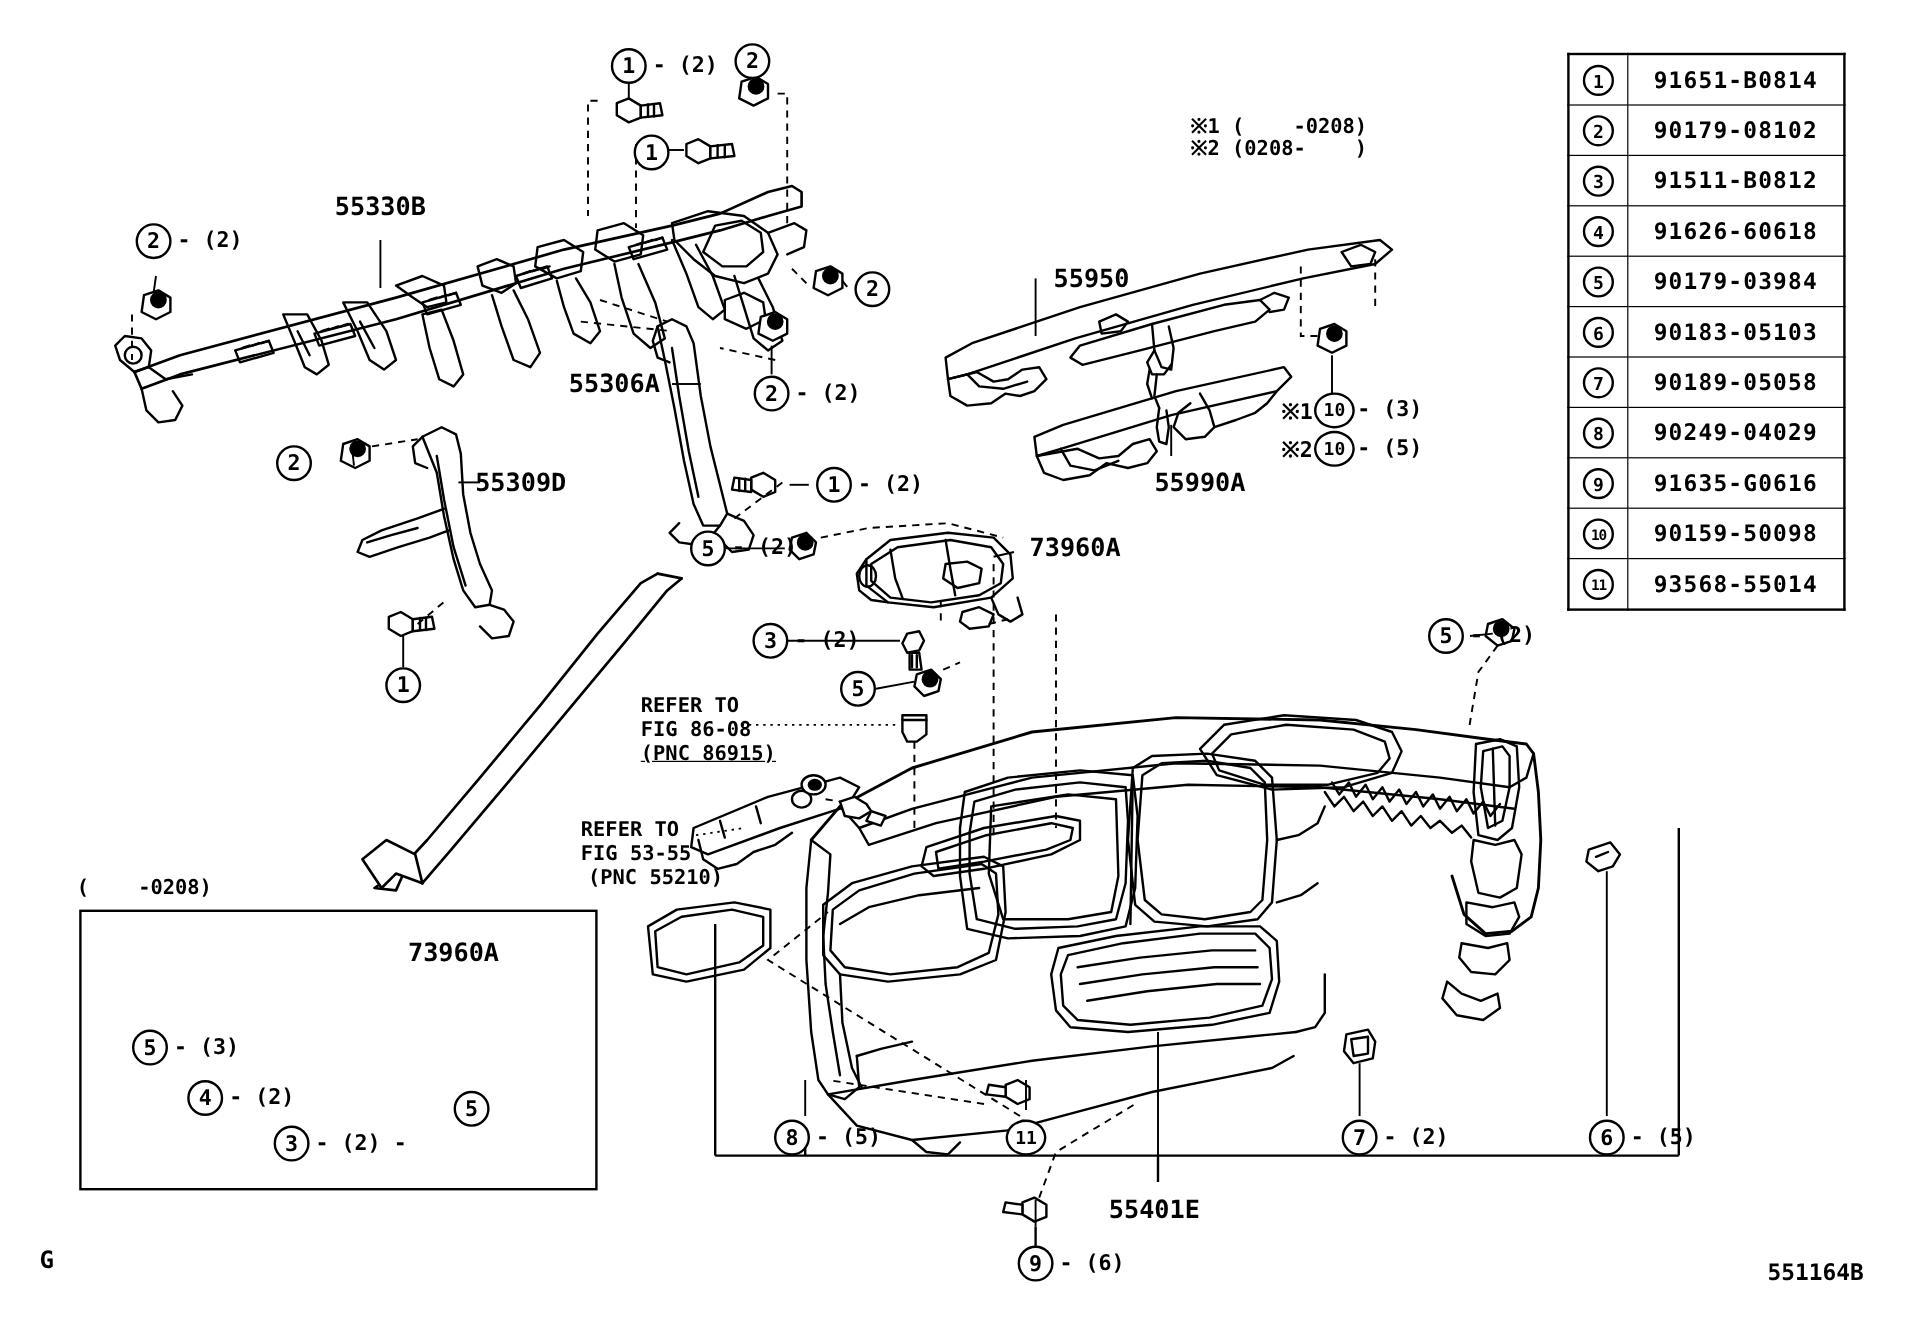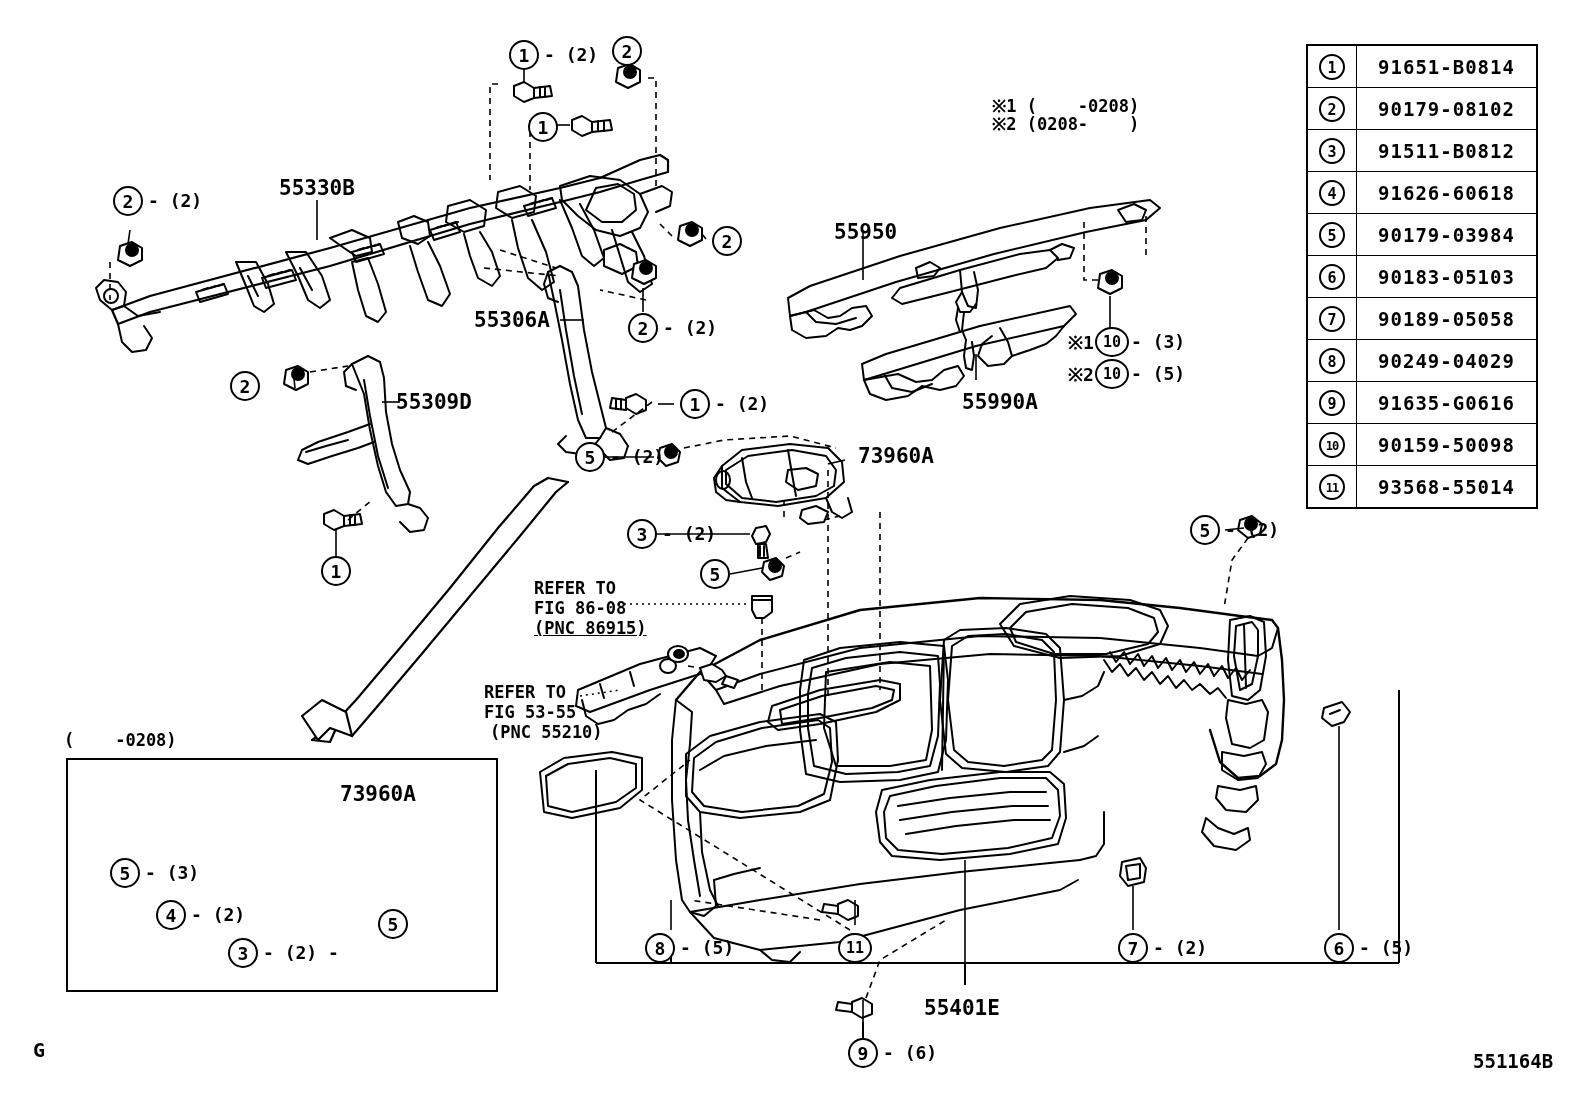--- a/index.html
+++ b/index.html
@@ -459,24 +459,24 @@
       <path d="M1399 963 L1399 690"></path>
       <path d="M671 963 L671 946"></path>
       <path d="M855 963 L855 946"></path>
       <path d="M1133 963 L1133 946"></path>
       <path d="M1339 963 L1339 946"></path>
       <path d="M965 963 L965 985"></path>
       <path d="M863 1039 L863 1022"></path>
     </g>
   </svg>
 
-  <div class="lbl partno" style="left:279px;top:176px;">55330B</div>
+  <div class="lbl partno" style="left:279px;top:160px;">55330B</div>
   <div class="lbl partno" style="left:474px;top:308px;">55306A</div>
   <div class="lbl partno" style="left:396px;top:390px;">55309D</div>
-  <div class="lbl partno" style="left:834px;top:220px;text-align:right;">55950</div>
+  <div class="lbl partno" style="left:878px;top:220px;text-align:right;">55950</div>
   <div class="lbl partno" style="left:962px;top:390px;">55990A</div>
   <div class="lbl partno" style="left:858px;top:444px;">73960A</div>
   <div class="lbl partno" style="left:924px;top:996px;">55401E</div>
 
   <div class="lbl note" style="left:992px;top:96px;">※1 (    -0208)</div>
   <div class="lbl note" style="left:992px;top:114px;">※2 (0208-    )</div>
 
   <div class="lbl note" style="left:534px;top:578px;">REFER TO</div>
   <div class="lbl note" style="left:534px;top:598px;">FIG 86-08</div>
   <div class="lbl note" style="left:534px;top:618px;text-decoration:underline;">(PNC 86915)</div>

